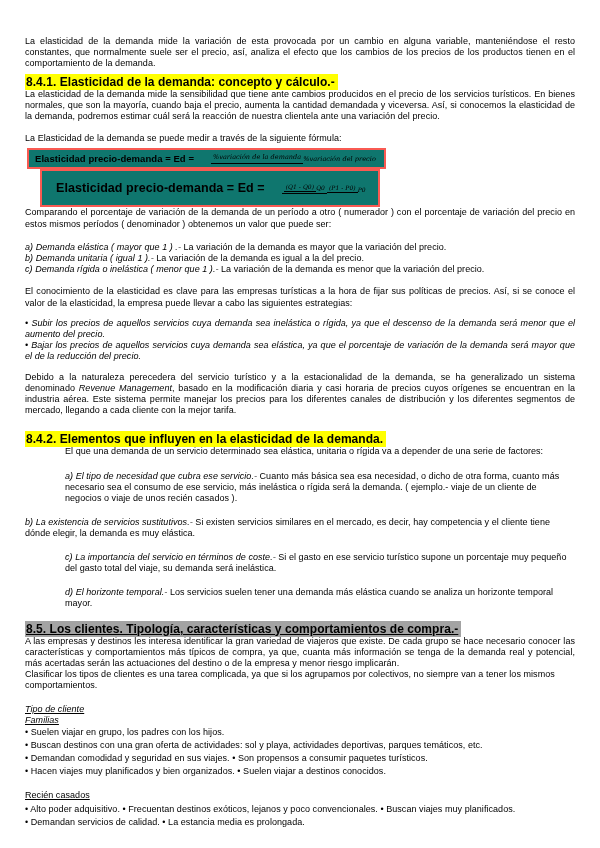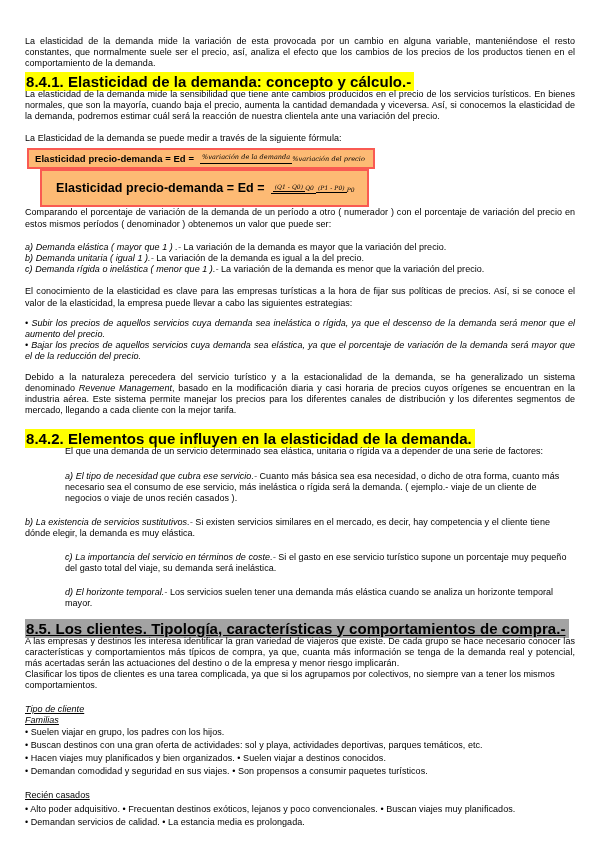--- a/index.html
+++ b/index.html
@@ -31,32 +31,32 @@
   .mb4  { margin-bottom: 4px; }
   .mb6  { margin-bottom: 6px; }
   .mb9  { margin-bottom: 9px; }
   .mb11 { margin-bottom: 11px; }
   .mb12 { margin-bottom: 12px; }
   .mb13 { margin-bottom: 13px; padding-left: 40px; }
   .mb17 { margin-bottom: 17px; }
 
   .heading {
     margin: 0 0 1px 0;
-    font-size: 15px;
+    font-size: 12px;
     line-height: 12px;
     font-weight: bold;
   }
   .hl-yellow { background: #ffff00; padding: 1px 3px 1px 1px; }
   .hl-cyan   { background: #a3a3a3; text-decoration: underline; padding: 1px 3px 1px 1px; }
 
   .formula-box {
     display: inline-flex;
     align-items: center;
-    gap: 6px;
-    background: #fdba74;
+    gap: 17px;
+    background: #0f766e;
     border: 2px solid #f95a52;
     box-sizing: border-box;
   }
   .formula-row { margin: 0; }
   .box-small { padding: 1px 8px 1px 6px; margin-left: 2px; min-height: 21px; }
   .box-large { padding: 3px 12px 3px 14px; margin-left: 15px; min-height: 38px; }
   .f-label    { font-weight: bold; font-size: 9.5px; white-space: nowrap; }
   .f-label-lg { font-weight: bold; font-size: 12.5px; white-space: nowrap; }
 
   .frac {
@@ -144,22 +144,22 @@
 
   <h2 class="heading"><span class="hl-cyan">8.5. Los clientes. Tipología, características y comportamientos de compra.-</span></h2>
   <p class="justify">A las empresas y destinos les interesa identificar la gran variedad de viajeros que existe. De cada grupo se hace necesario conocer las características y comportamientos más típicos de compra, ya que, cuanta más información se tenga de la demanda real y potencial, más acertadas serán las actuaciones del destino o de la empresa y menor riesgo implicarán.</p>
   <p class="mb12">Clasificar los tipos de clientes es una tarea complicada, ya que si los agrupamos por colectivos, no siempre van a tener los mismos comportamientos.</p>
 
   <p class="u-it">Tipo de cliente</p>
   <p class="u-it">Familias</p>
   <div class="line-list bullets-loose mb12">
     <p>• Suelen viajar en grupo, los padres con los hijos.</p>
     <p>• Buscan destinos con una gran oferta de actividades: sol y playa, actividades deportivas, parques temáticos, etc.</p>
+    <p>• Demandan comodidad y seguridad en sus viajes. • Son propensos a consumir paquetes turísticos.</p>
     <p>• Hacen viajes muy planificados y bien organizados. • Suelen viajar a destinos conocidos.</p>
-    <p>• Demandan comodidad y seguridad en sus viajes. • Son propensos a consumir paquetes turísticos.</p>
   </div>
 
   <p class="u mb2">Recién casados</p>
   <div class="line-list bullets-loose">
     <p>• Alto poder adquisitivo. • Frecuentan destinos exóticos, lejanos y poco convencionales. • Buscan viajes muy planificados.</p>
     <p>• Demandan servicios de calidad.  • La estancia media es prolongada.</p>
   </div>
 
 </div>
 

